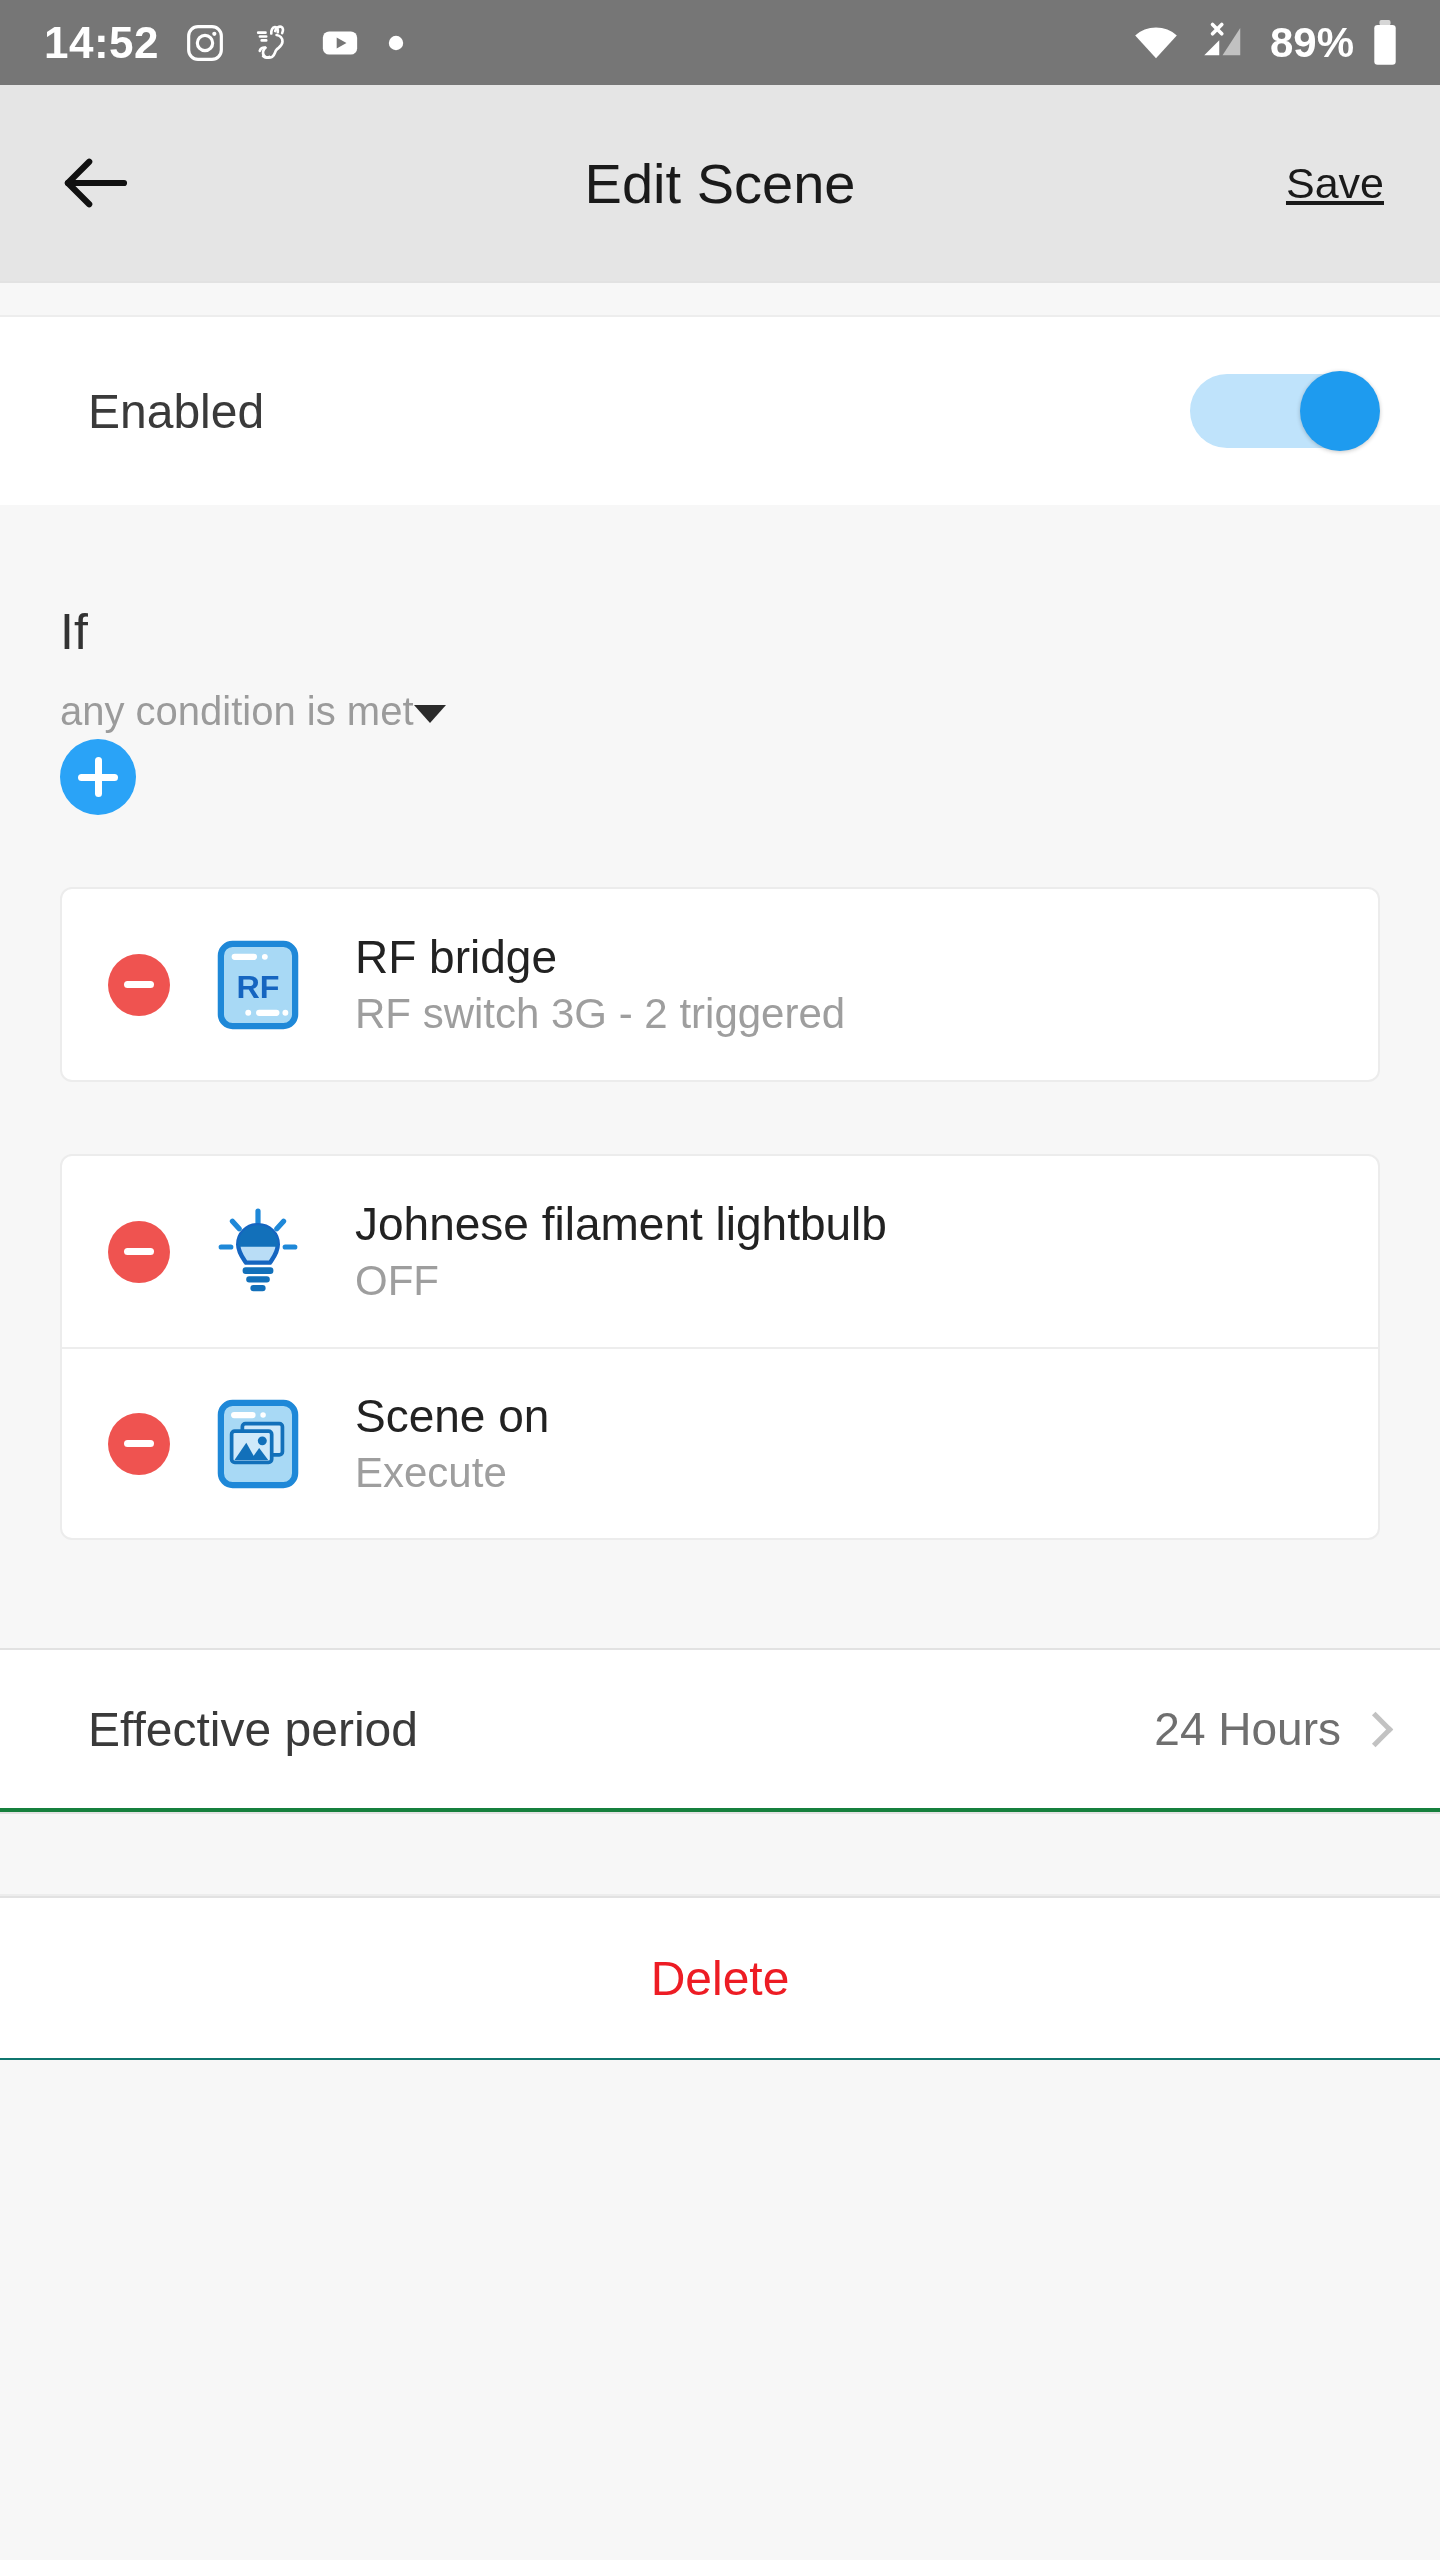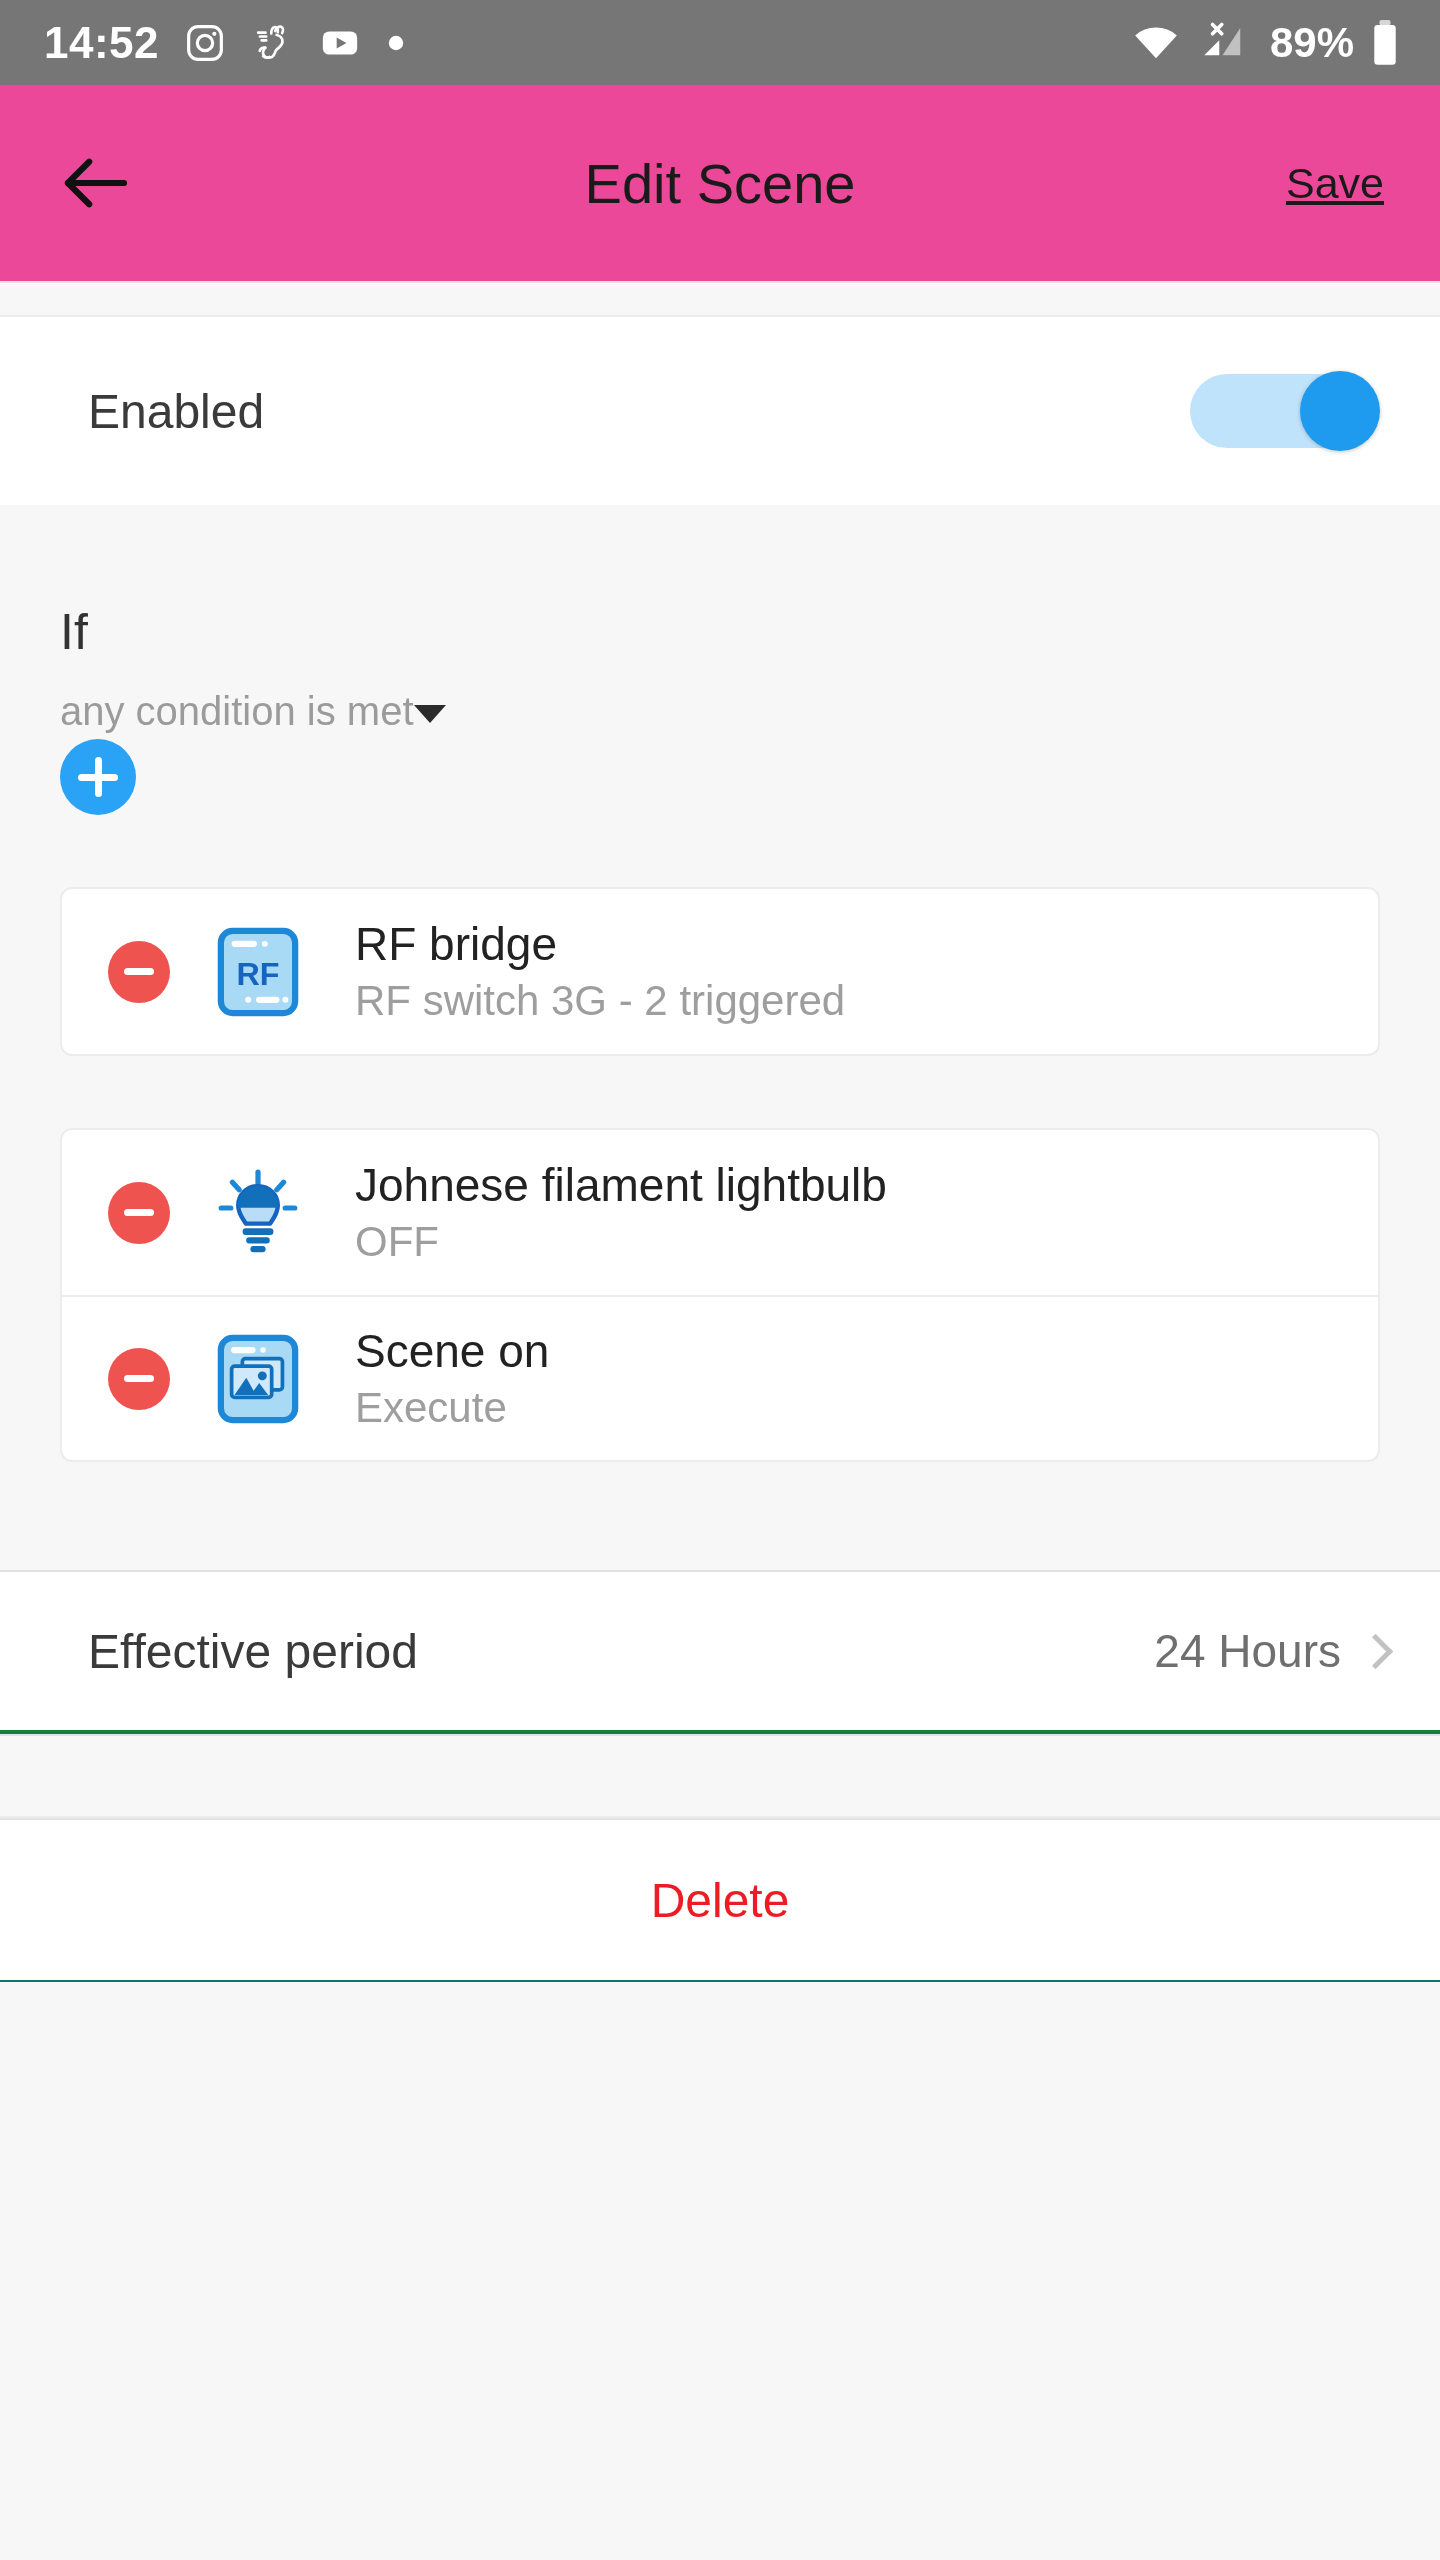--- a/index.html
+++ b/index.html
@@ -50,21 +50,21 @@
   }
   .ico {
     display: inline-flex;
     align-items: center;
     justify-content: center;
   }
 
   
   .appbar {
     height: 196px;
-    background: #ec4899;
+    background: #e5e5e5;
     display: flex;
     align-items: center;
     position: relative;
     box-sizing: border-box;
     padding: 0 52px 0 60px;
   }
   .back-btn {
     width: 96px;
     height: 96px;
     display: flex;
@@ -194,21 +194,21 @@
     margin: 0 60px;
     background: #ffffff;
     border: 2px solid #ececec;
     border-radius: 12px;
     box-sizing: border-box;
     overflow: hidden;
   }
   .device-row {
     display: flex;
     align-items: center;
-    height: 165px;
+    height: 191px;
     box-sizing: border-box;
     padding-left: 46px;
     position: relative;
   }
   .device-row + .device-row { border-top: 2px solid #ededed; }
   .minus-btn {
     width: 62px;
     height: 62px;
     border-radius: 50%;
     background: #ef5350;

